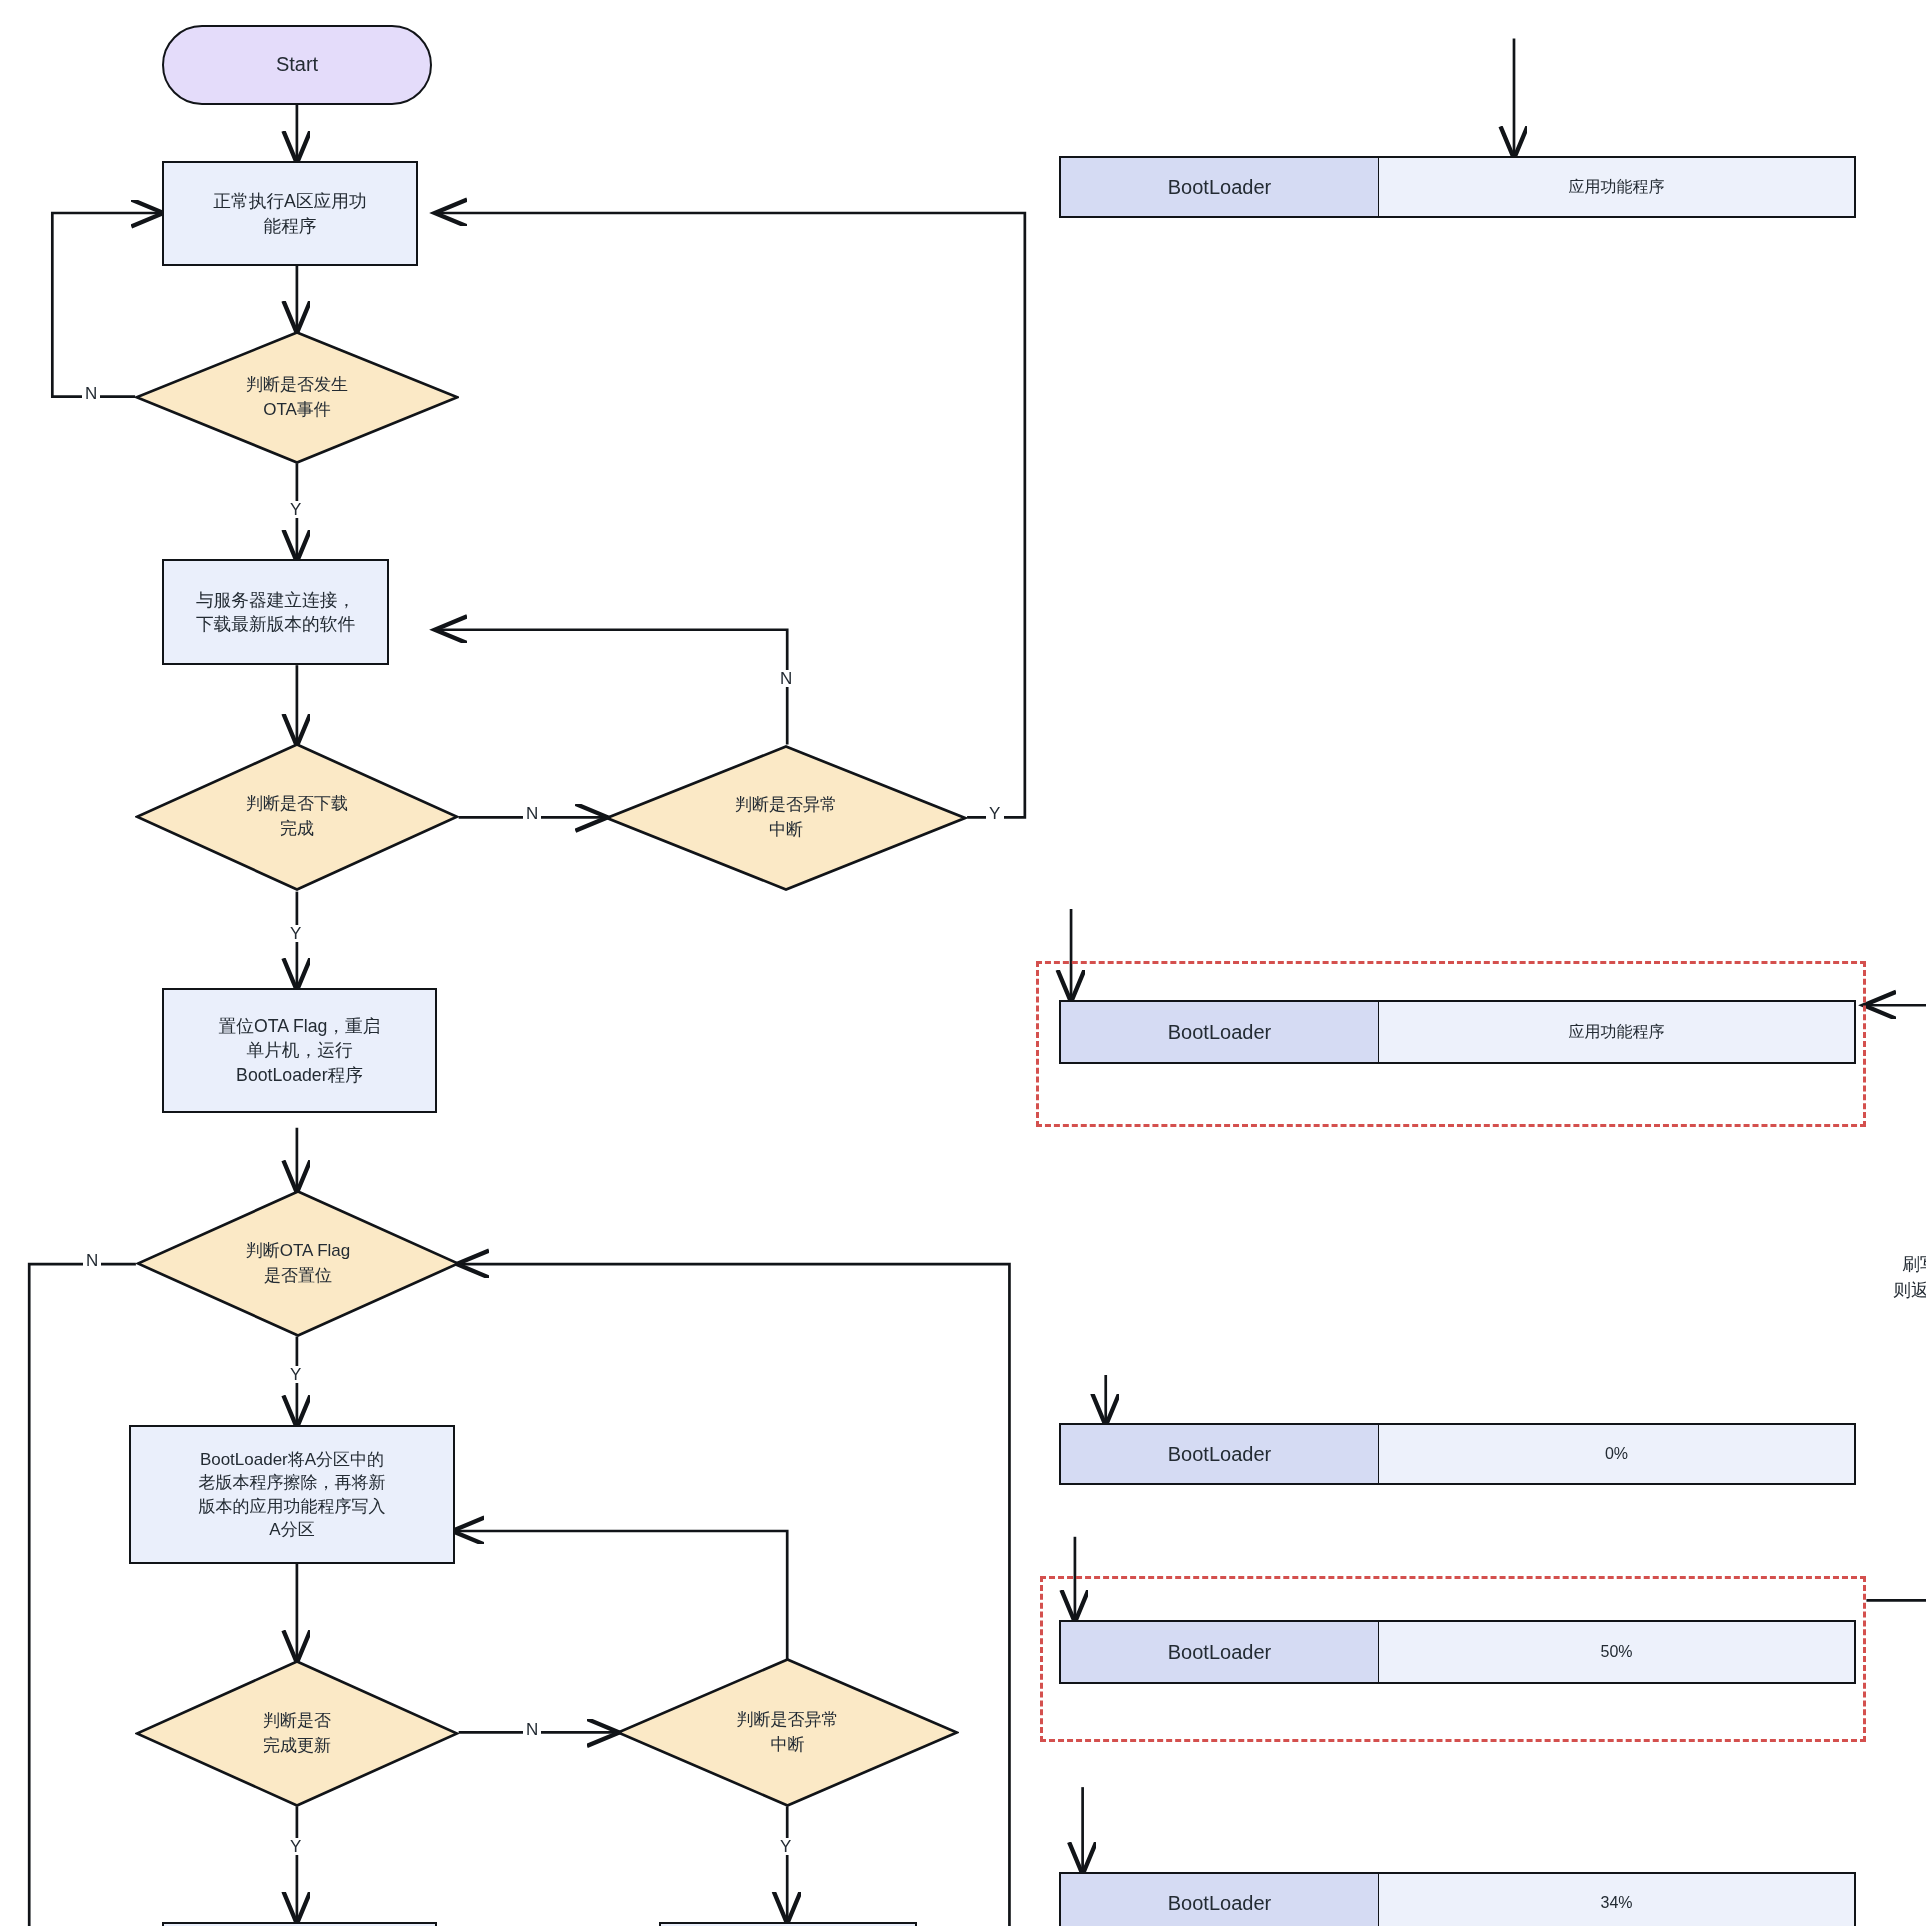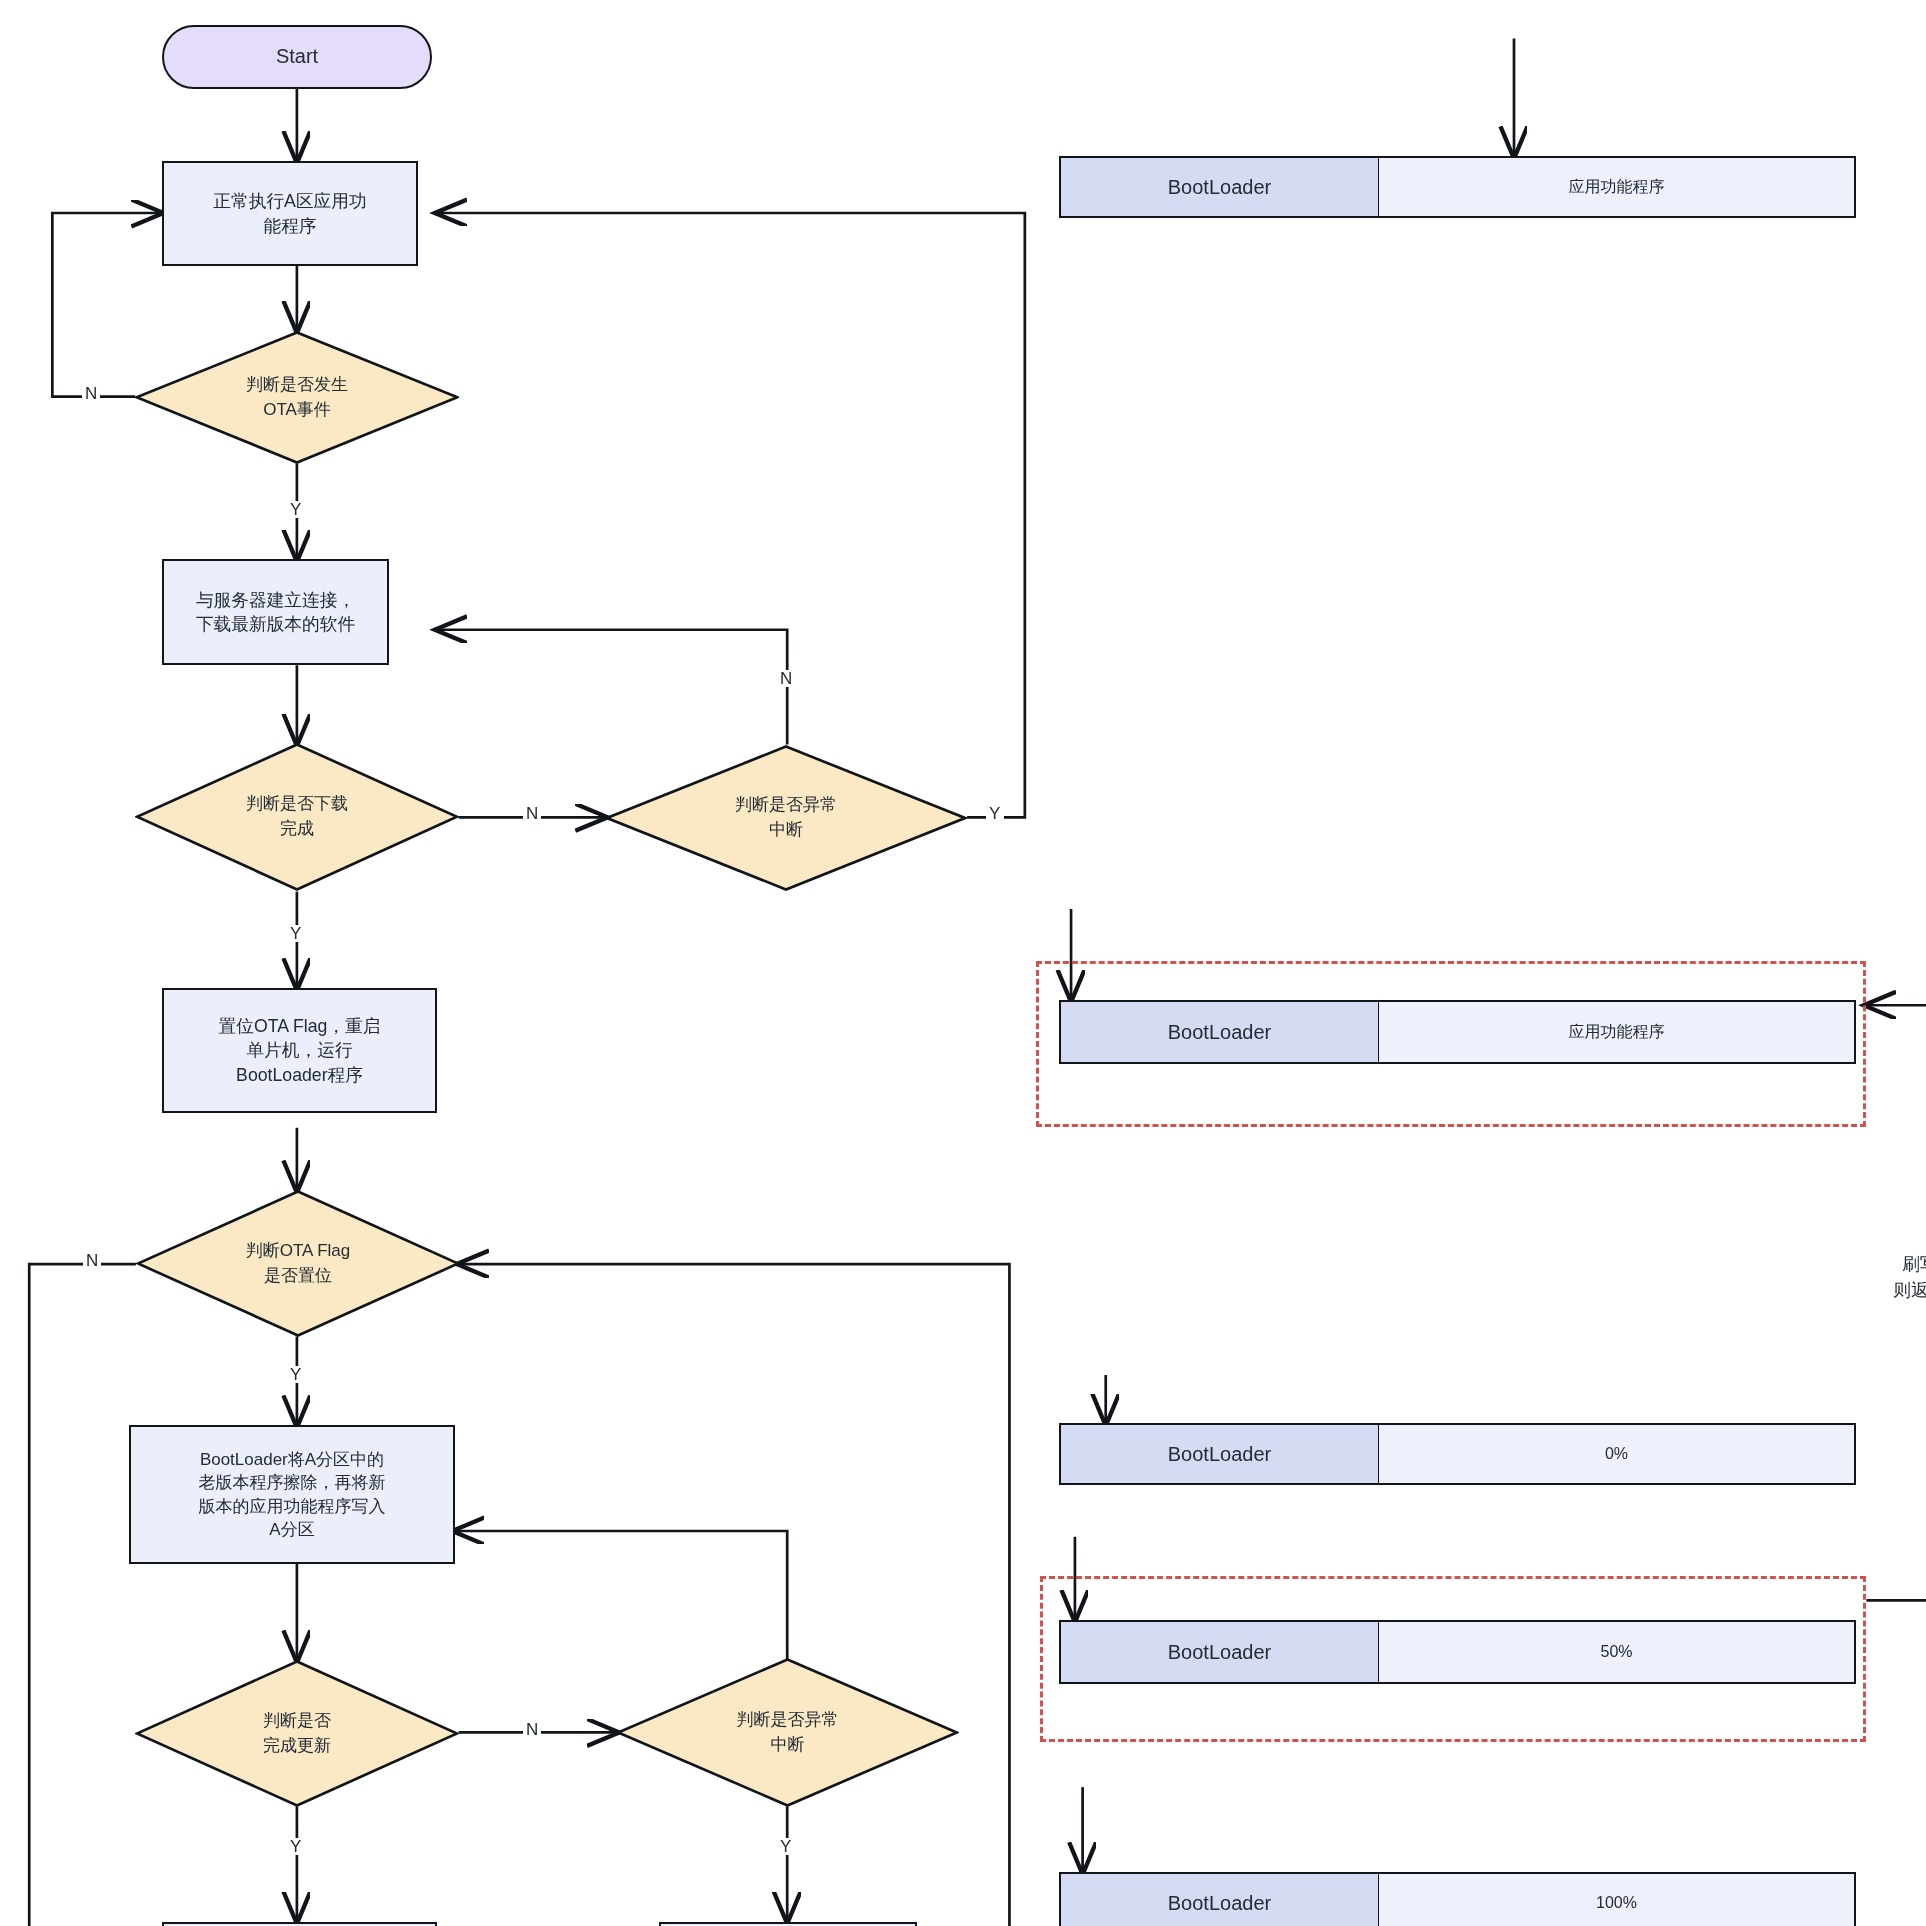--- a/index.html
+++ b/index.html
@@ -80,21 +80,21 @@
     </g>
     <g fill="none" stroke="#111418" stroke-width="7">
 
       <path d="M4845,4155 L5030,4155"></path>
     </g>
   </svg>
 
   <div class="dashbox" style="left:1036px;top:961px;width:830px;height:166px;"></div>
   <div class="dashbox" style="left:1040px;top:1576px;width:826px;height:166px;"></div>
 
-  <div class="node term" style="left:162px;top:25px;width:270px;height:64px;">
+  <div class="node term" style="left:162px;top:25px;width:270px;height:80px;">
     <span>Start</span>
   </div>
 
   <div class="node proc" style="left:162px;top:161px;width:256px;height:105px;">
     <span>正常执行A区应用功<br>能程序</span>
   </div>
 
   <div class="dec-wrap" style="left:135px;top:331px;width:324px;height:133px;">
     <svg width="324" height="133" viewBox="0 0 840 345">
       <polygon points="420,4 836,172 420,341 4,172" fill="#fbe9c6" stroke="#111418" stroke-width="7"></polygon>
@@ -203,20 +203,20 @@
     <div class="cellB" style="flex:1;">
       <span>50%</span>
     </div>
   </div>
 
   <div class="mem" style="left:1059px;top:1872px;width:797px;height:62px;">
     <div class="cellA" style="width:318px;">
       <span>BootLoader</span>
     </div>
     <div class="cellB" style="flex:1;">
-      <span>100%</span>
+      <span>34%</span>
     </div>
   </div>
 
   <div class="annot" style="left:1841px;top:1252px;width:193px;">刷写中断<br>则返回此处</div>
 
 </div>
 
 
 </body></html>

